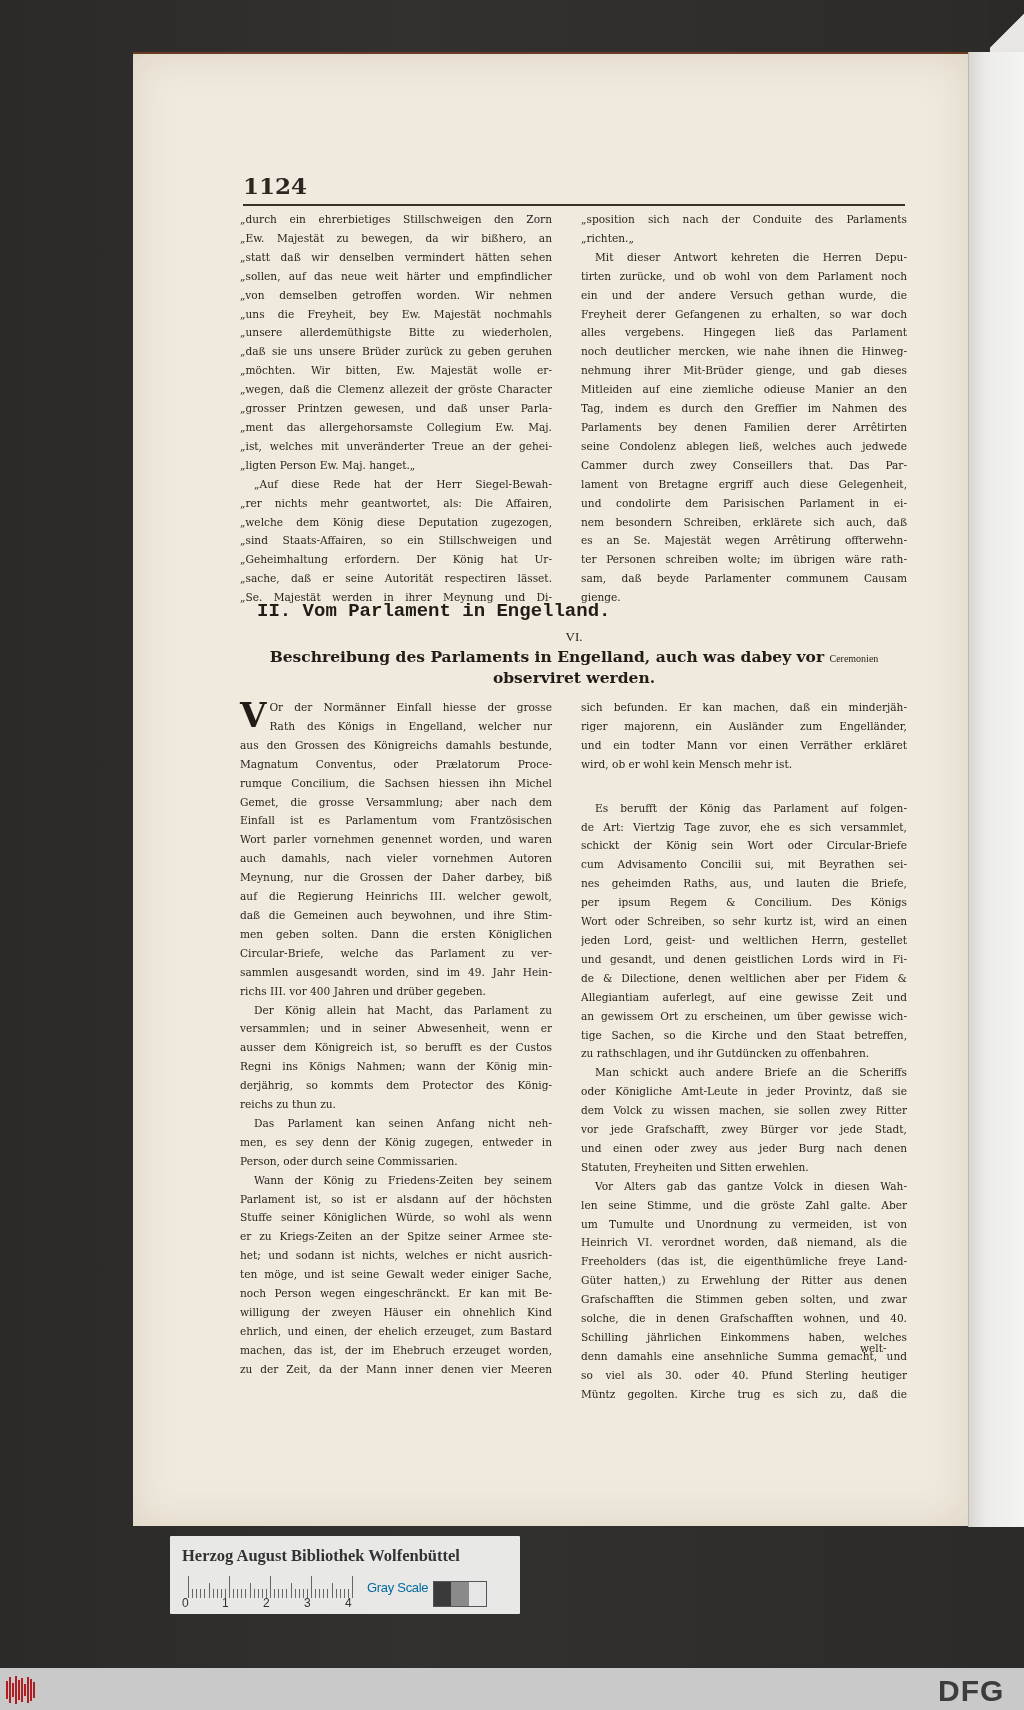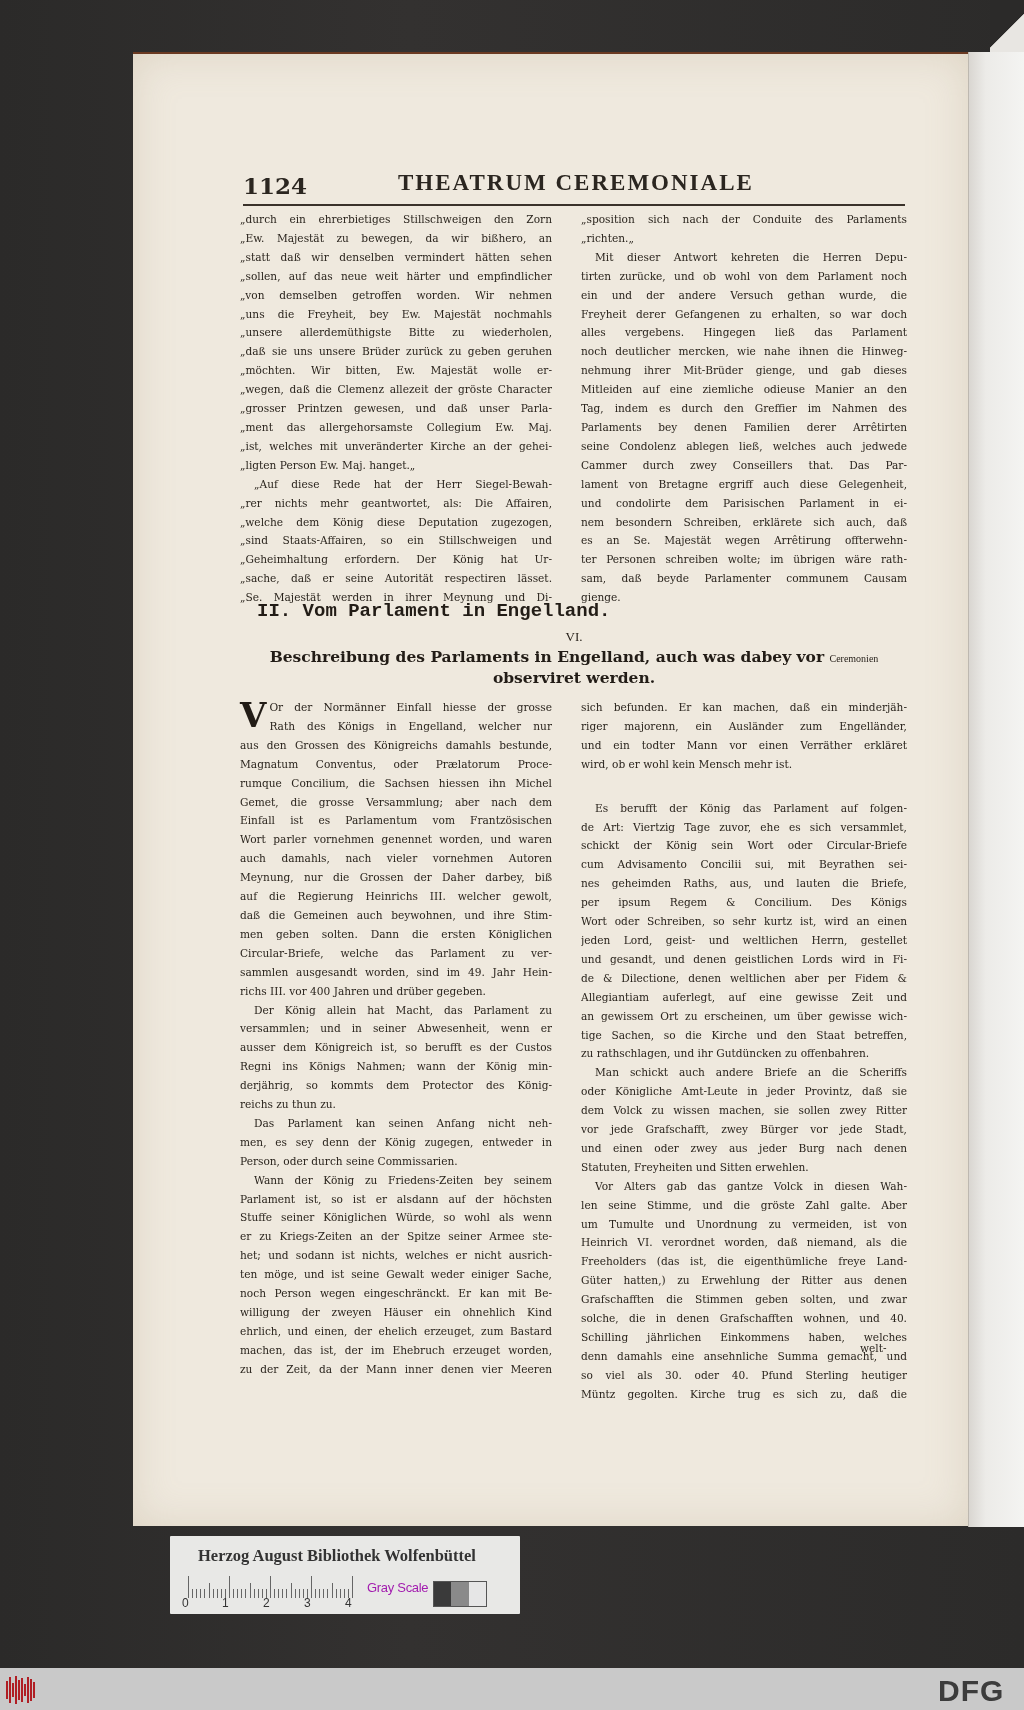--- a/index.html
+++ b/index.html
@@ -69,32 +69,32 @@
     float:left; font-size:34px; line-height:30px; font-weight:bold; margin:2px 3px 0 0; color:#221c16;
   }
   .catchword {
     position:absolute; left:860px; top:1342px; font-size:10.6px; color:#2a241d;
   }
   .colorbar {
     position:absolute; left:170px; top:1536px; width:350px; height:78px;
     background:#e8e8e6; border-radius:1px;
   }
   .colorbar-title {
-    position:absolute; left:28px; top:10px; font-family:"Liberation Serif", serif; font-weight:bold;
+    position:absolute; left:12px; top:10px; font-family:"Liberation Serif", serif; font-weight:bold;
     font-size:16.5px; color:#333;
   }
   .ruler {
     position:absolute; left:18px; top:40px; width:170px; height:22px;
   }
   .ruler .tick { position:absolute; bottom:0; width:1px; background:#666; }
   .ruler-labels { position:absolute; left:12px; top:60px; width:200px; height:14px; }
   .ruler-labels span { position:absolute; font-family:"Liberation Sans", sans-serif; font-size:12px; color:#333; }
   .gray-label {
     position:absolute; left:197px; top:44px; font-family:"Liberation Sans", sans-serif;
-    font-size:13px; color:#a21caf; letter-spacing:-0.3px;
+    font-size:13px; color:#0369a1; letter-spacing:-0.3px;
   }
   .gray-swatches { position:absolute; left:263px; top:45px; width:52px; height:24px; border:1px solid #555; display:flex; }
   .gray-swatches div { flex:1; }
   .footer-bar {
     position:absolute; left:0; top:1668px; width:1024px; height:42px;
     background:#c9c9c9;
   }
   .hab-logo {
     position:absolute; left:6px; top:8px; width:38px; height:28px; display:flex; align-items:center; gap:1px;
   }
@@ -112,38 +112,37 @@
 <body>
 
 <div class="scan-bg"></div>
 <div class="next-page-top"></div>
 <div class="next-page"></div>
 
 <div class="page"></div>
 
 <div class="running-head">
   <span class="page-number">1124</span>
-  <span class="running-title">THEATRUM CEREMONIALE</span>
 </div>
 <div class="head-rule"></div>
 
 <div class="col col-left-top" id="lct">
     <span class="line">„durch ein ehrerbietiges Stillschweigen den Zorn</span>
     <span class="line">„Ew. Majestät zu bewegen, da wir bißhero, an</span>
     <span class="line">„statt daß wir denselben vermindert hätten sehen</span>
     <span class="line">„sollen, auf das neue weit härter und empfindlicher</span>
     <span class="line">„von demselben getroffen worden. Wir nehmen</span>
     <span class="line">„uns die Freyheit, bey Ew. Majestät nochmahls</span>
     <span class="line">„unsere allerdemüthigste Bitte zu wiederholen,</span>
     <span class="line">„daß sie uns unsere Brüder zurück zu geben geruhen</span>
     <span class="line">„möchten. Wir bitten, Ew. Majestät wolle er-</span>
     <span class="line">„wegen, daß die Clemenz allezeit der gröste Character</span>
     <span class="line">„grosser Printzen gewesen, und daß unser Parla-</span>
     <span class="line">„ment das allergehorsamste Collegium Ew. Maj.</span>
-    <span class="line">„ist, welches mit unveränderter Kirche an der gehei-</span>
+    <span class="line">„ist, welches mit unveränderter Treue an der gehei-</span>
     <span class="line last">„ligten Person Ew. Maj. hanget.„</span>
     <span class="line" style="padding-left: 14px;">„Auf diese Rede hat der Herr Siegel-Bewah-</span>
     <span class="line">„rer nichts mehr geantwortet, als: Die Affairen,</span>
     <span class="line">„welche dem König diese Deputation zugezogen,</span>
     <span class="line">„sind Staats-Affairen, so ein Stillschweigen und</span>
     <span class="line">„Geheimhaltung erfordern. Der König hat Ur-</span>
     <span class="line">„sache, daß er seine Autorität respectiren lässet.</span>
     <span class="line">„Se. Majestät werden in ihrer Meynung und Di-</span>
   </div>
 <div class="col col-right-top" id="rct">

